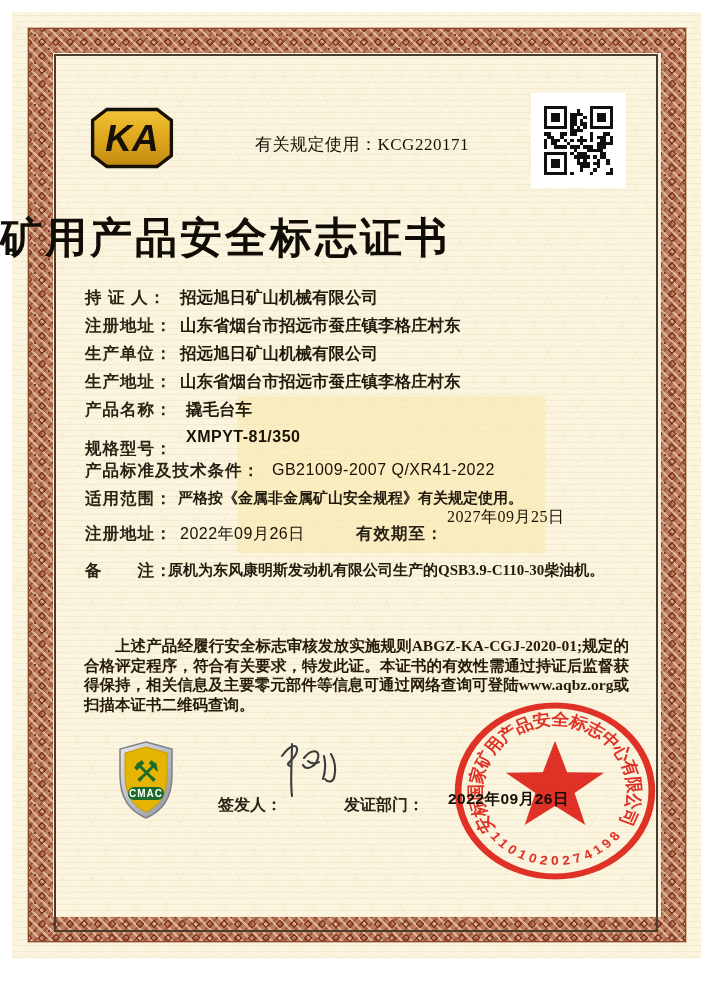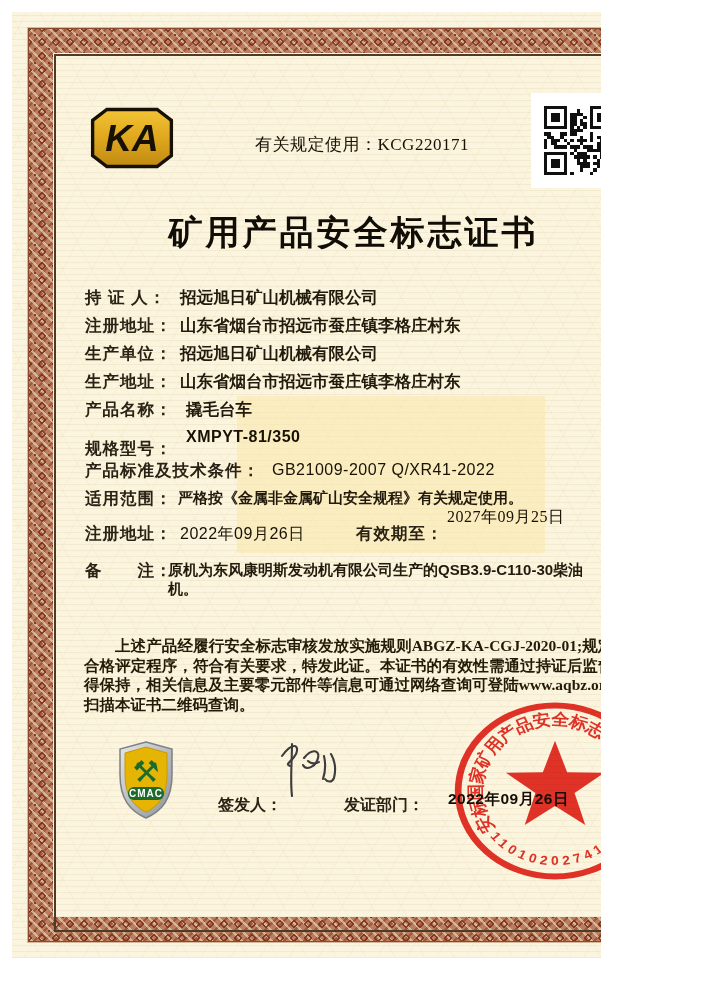--- a/index.html
+++ b/index.html
@@ -1,17 +1,17 @@
 <!DOCTYPE html>
 <html><head>
 <meta charset="utf-8">
 <style>
   html,body{margin:0;padding:0;}
   body{font-family:"Liberation Sans",sans-serif;background:#fff;}
-  #page{position:relative;width:601px;height:1000px;background:#ffffff;overflow:hidden;}
+  #page{position:relative;width:701px;height:1000px;background:#ffffff;overflow:hidden;}
 
   
   .paperbg{
     background-color:#fbf4de;
     background-image:
       repeating-linear-gradient(0deg, rgba(205,182,130,.16) 0 1px, transparent 1px 6px),
       repeating-linear-gradient(62deg, rgba(228,206,150,.14) 0 1px, transparent 1px 26px),
       repeating-linear-gradient(-62deg, rgba(228,206,150,.14) 0 1px, transparent 1px 26px);
   }
   .cert{position:absolute;left:12px;top:12px;width:690px;height:946px;}
@@ -31,25 +31,25 @@
 
   
   .inner-line{position:absolute;left:54px;top:54px;width:600px;height:874px;border:2px solid #4c3b28;pointer-events:none;}
 
   .hl-panel{position:absolute;left:237px;top:396px;width:308px;height:157px;background:rgba(250,231,170,.55);}
 
   .abs{position:absolute;}
 
   
   .cert-no{left:255px;top:133px;font-family:"Liberation Serif",serif;font-size:17px;color:#181208;letter-spacing:.5px;}
-  .title{left:0;top:210px;width:707px;text-align:center;font-size:34px;font-weight:900;color:#100c06;letter-spacing:3px;font-family:Liberation Serif, serif;}
+  .title{left:0;top:210px;width:707px;text-align:left;font-size:42px;font-weight:900;color:#100c06;letter-spacing:3px;font-family:Liberation Serif, serif;}
 
   
   .lbl{font-size:16.5px;font-weight:600;color:#2a2214;letter-spacing:1px;}
-  .val{font-family:Liberation Sans, sans-serif;font-size:16.5px;font-weight:600;color:#221a0c;}
+  .val{font-family:Liberation Serif, serif;font-size:16.5px;font-weight:600;color:#221a0c;}
   .val-sans{font-size:16px;font-weight:700;color:#181104;letter-spacing:.5px;}
   .val-num{font-size:16px;font-weight:500;color:#181104;letter-spacing:.5px;}
 
   
   .statement{left:84px;top:636px;width:545px;font-family:"Liberation Serif",serif;
     font-size:15.5px;font-weight:700;color:#241a08;line-height:19.5px;text-align:justify;text-indent:2em;}
 
   
   .sig-label{font-size:16px;font-weight:600;color:#2a2214;margin-top:37px;}
   .stamp-date{left:448px;top:789px;font-size:15.5px;font-weight:700;color:#140d05;letter-spacing:.5px;z-index:6;}

